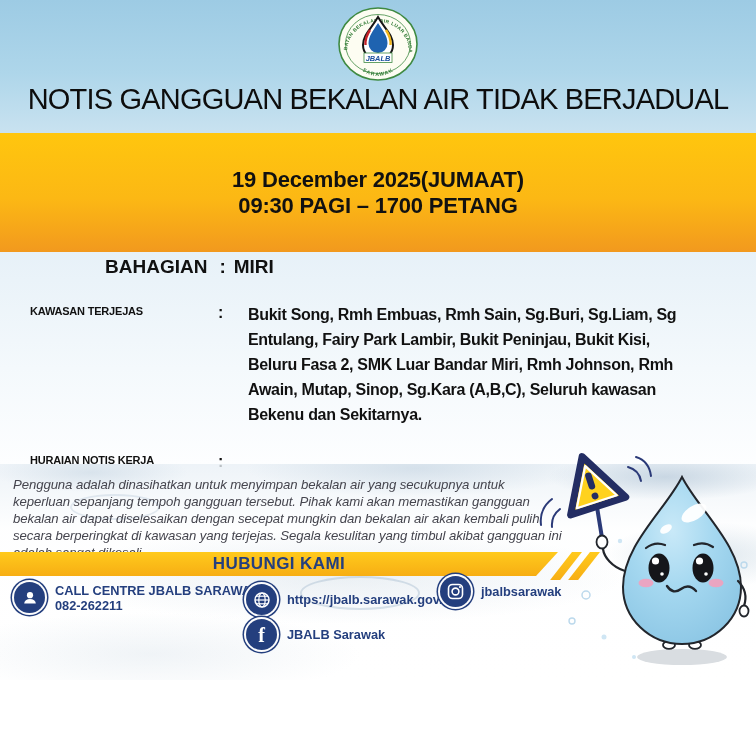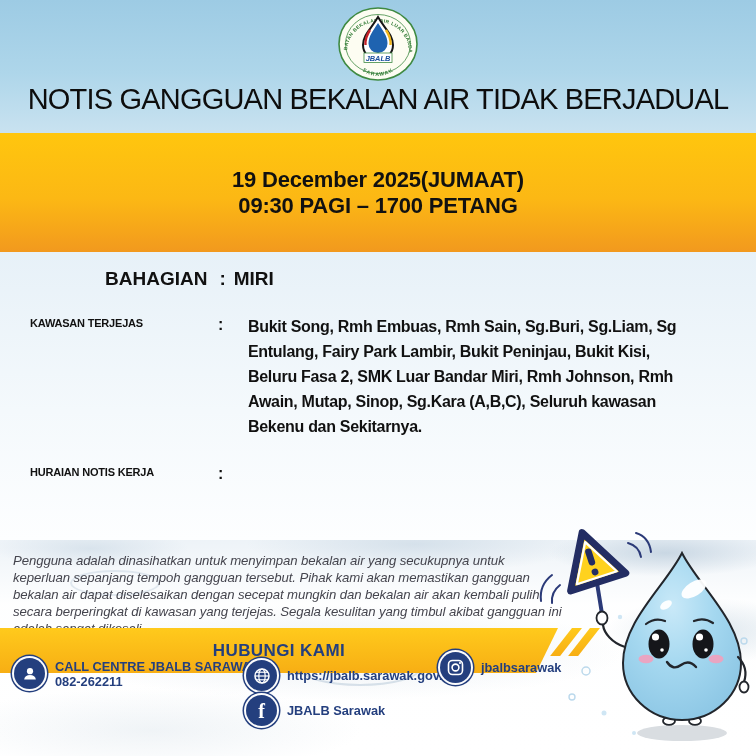--- a/index.html
+++ b/index.html
@@ -22,23 +22,23 @@
   
   .schedule {
     height:119px;
     background:linear-gradient(180deg,#ffc60e 0%,#fcb814 55%,#f2991e 100%);
     display:flex; flex-direction:column; align-items:center; justify-content:center;
   }
   .schedule div { font-size:22px; font-weight:bold; color:#111; letter-spacing:-0.2px; }
 
   
   .content {
-    height:288px;
+    height:212px;
     background:linear-gradient(180deg,#e7f1f8 0%,#f4f9fc 55%,#fdfeff 100%);
-    padding-top:16px;
+    padding-top:4px;
   }
   .region-row { position:relative; height:22px; font-size:19px; font-weight:bold; color:#111; }
   .region-bahagian { position:absolute; left:105px; top:0; }
   .region-daerah  { position:absolute; left:430px; top:0; }
   .region-row .sep { padding:0 6px; }
   .region-bahagian .sep { padding:0 8px 0 12px; }
 
   .section {
     display:grid; grid-template-columns:188px 30px 436px;
     padding-left:30px; align-items:start;
@@ -66,21 +66,21 @@
   .ring1 { left:300px; top:112px; width:120px; height:34px; }
   .ring2 { left:70px;  top:30px;  width:90px;  height:26px; border-color:rgba(150,176,198,.25); }
 
   .disclaimer {
     position:absolute; left:13px; top:13px; width:552px;
     font-style:italic; font-size:13.2px; line-height:16.9px; color:#45454e;
     letter-spacing:-0.1px; z-index:2;
   }
 
   .contact-band {
-    position:absolute; left:0; top:88px; width:558px; height:45px;
+    position:absolute; left:0; top:88px; width:558px; height:24px;
     background:linear-gradient(180deg,#ffca1c,#f7ae14);
     clip-path:polygon(0 0, 100% 0, calc(100% - 22px) 100%, 0 100%);
     display:flex; align-items:center; justify-content:center; z-index:3;
   }
   .contact-band span { font-size:17px; font-weight:bold; color:#243f7e; letter-spacing:0.4px; }
   .stripe {
     position:absolute; top:88px; width:10px; height:28px;
     background:linear-gradient(180deg,#ffca1c,#f7ae14);
     transform:skewX(-38deg); transform-origin:top left; z-index:3;
   }

